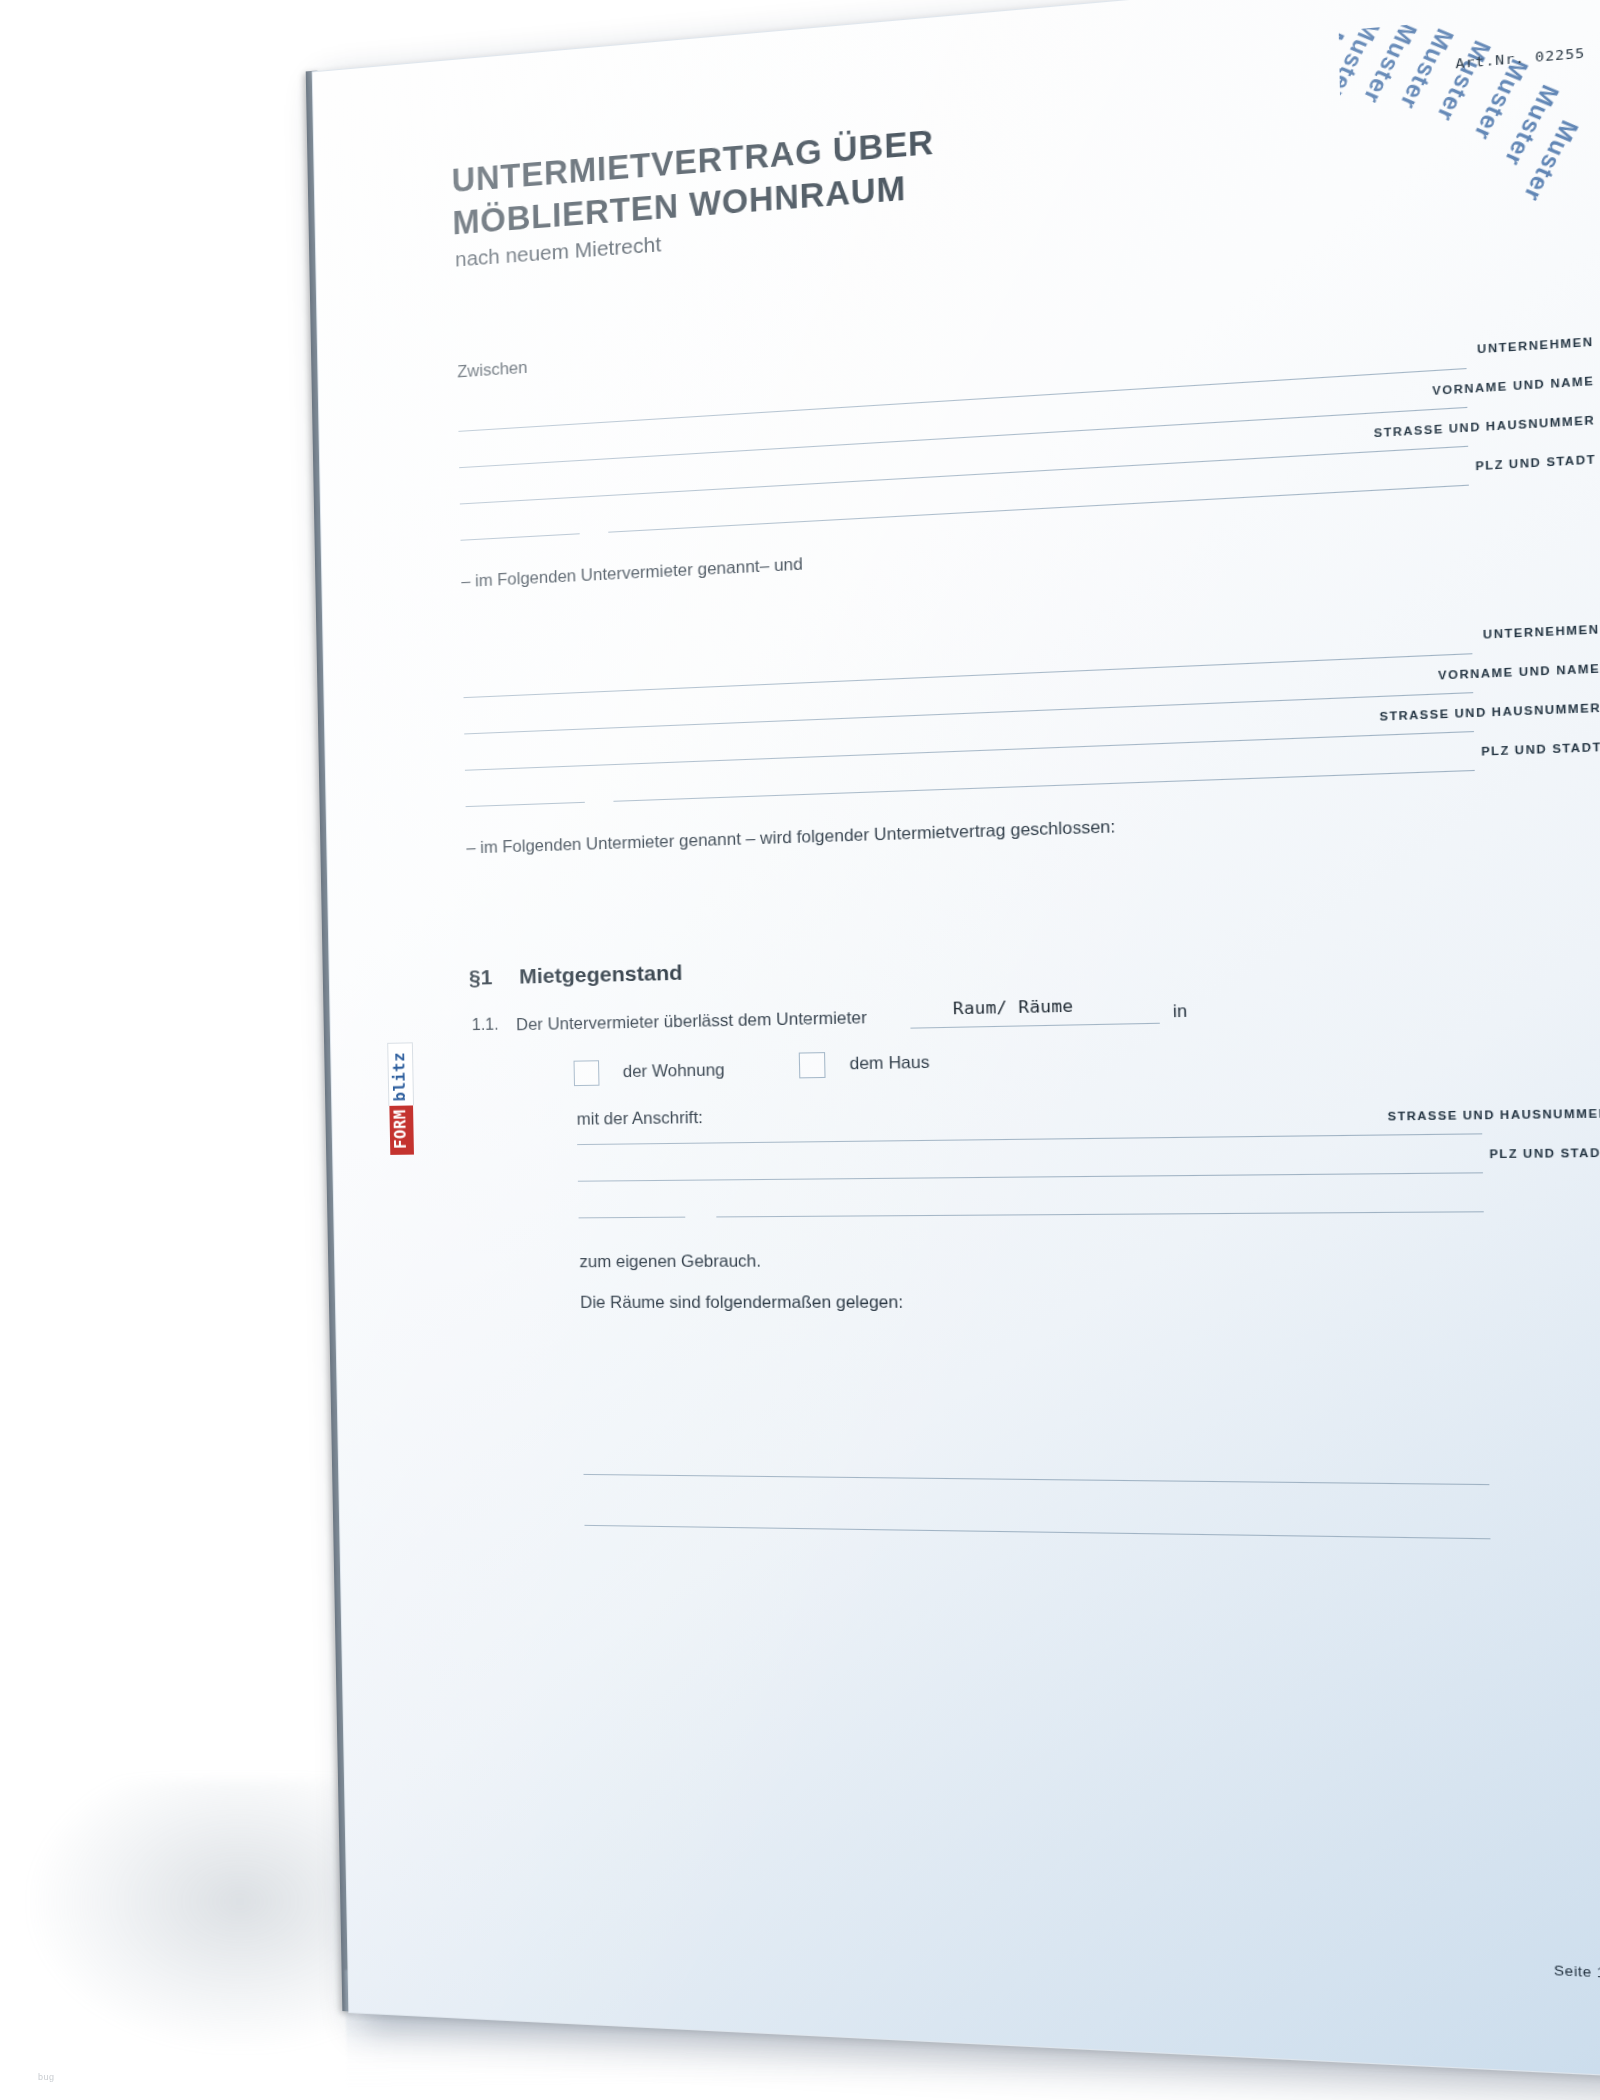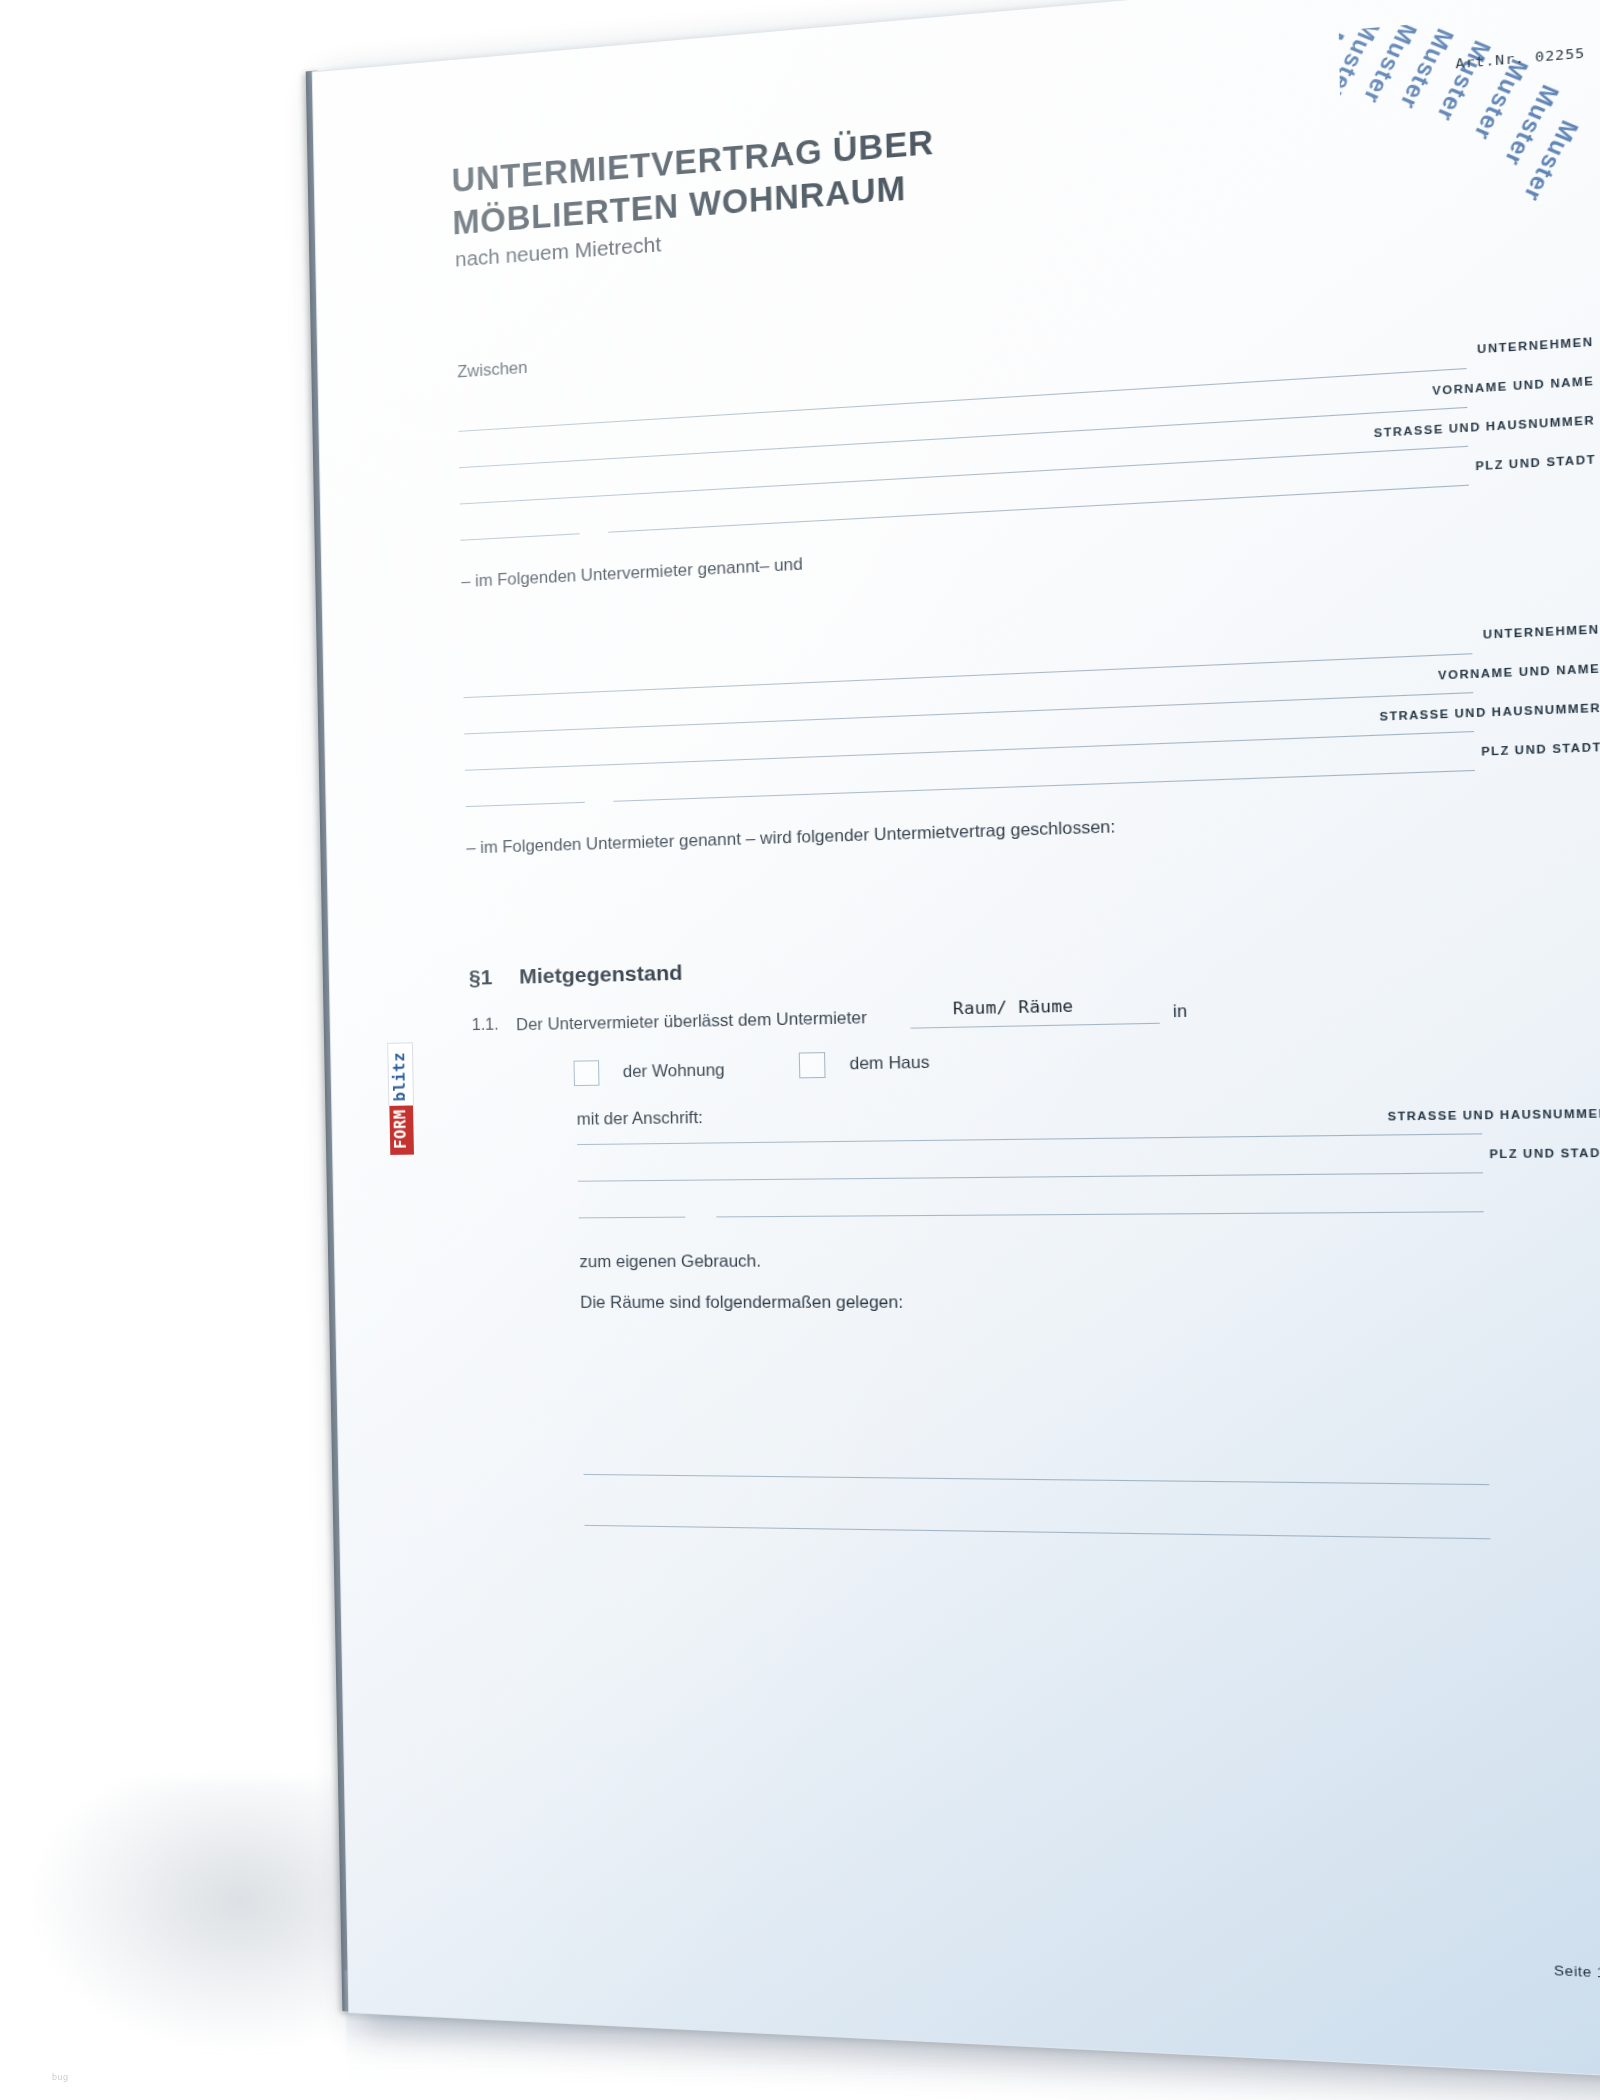--- a/index.html
+++ b/index.html
@@ -255,21 +255,21 @@
     background: #ffffff;
     padding: 4px 8px 4px 4px;
     line-height: 1;
     border: 1px solid #d9dfe5;
     border-left: none;
   }
 
   
   #corner-note {
     position: absolute;
-    left: 52px;
+    left: 38px;
     bottom: 18px;
     font-size: 9px;
     color: #c9cdd1;
     letter-spacing: 0.5px;
   }
 </style>
 </head>
 <body>
 
 <div id="stage">

